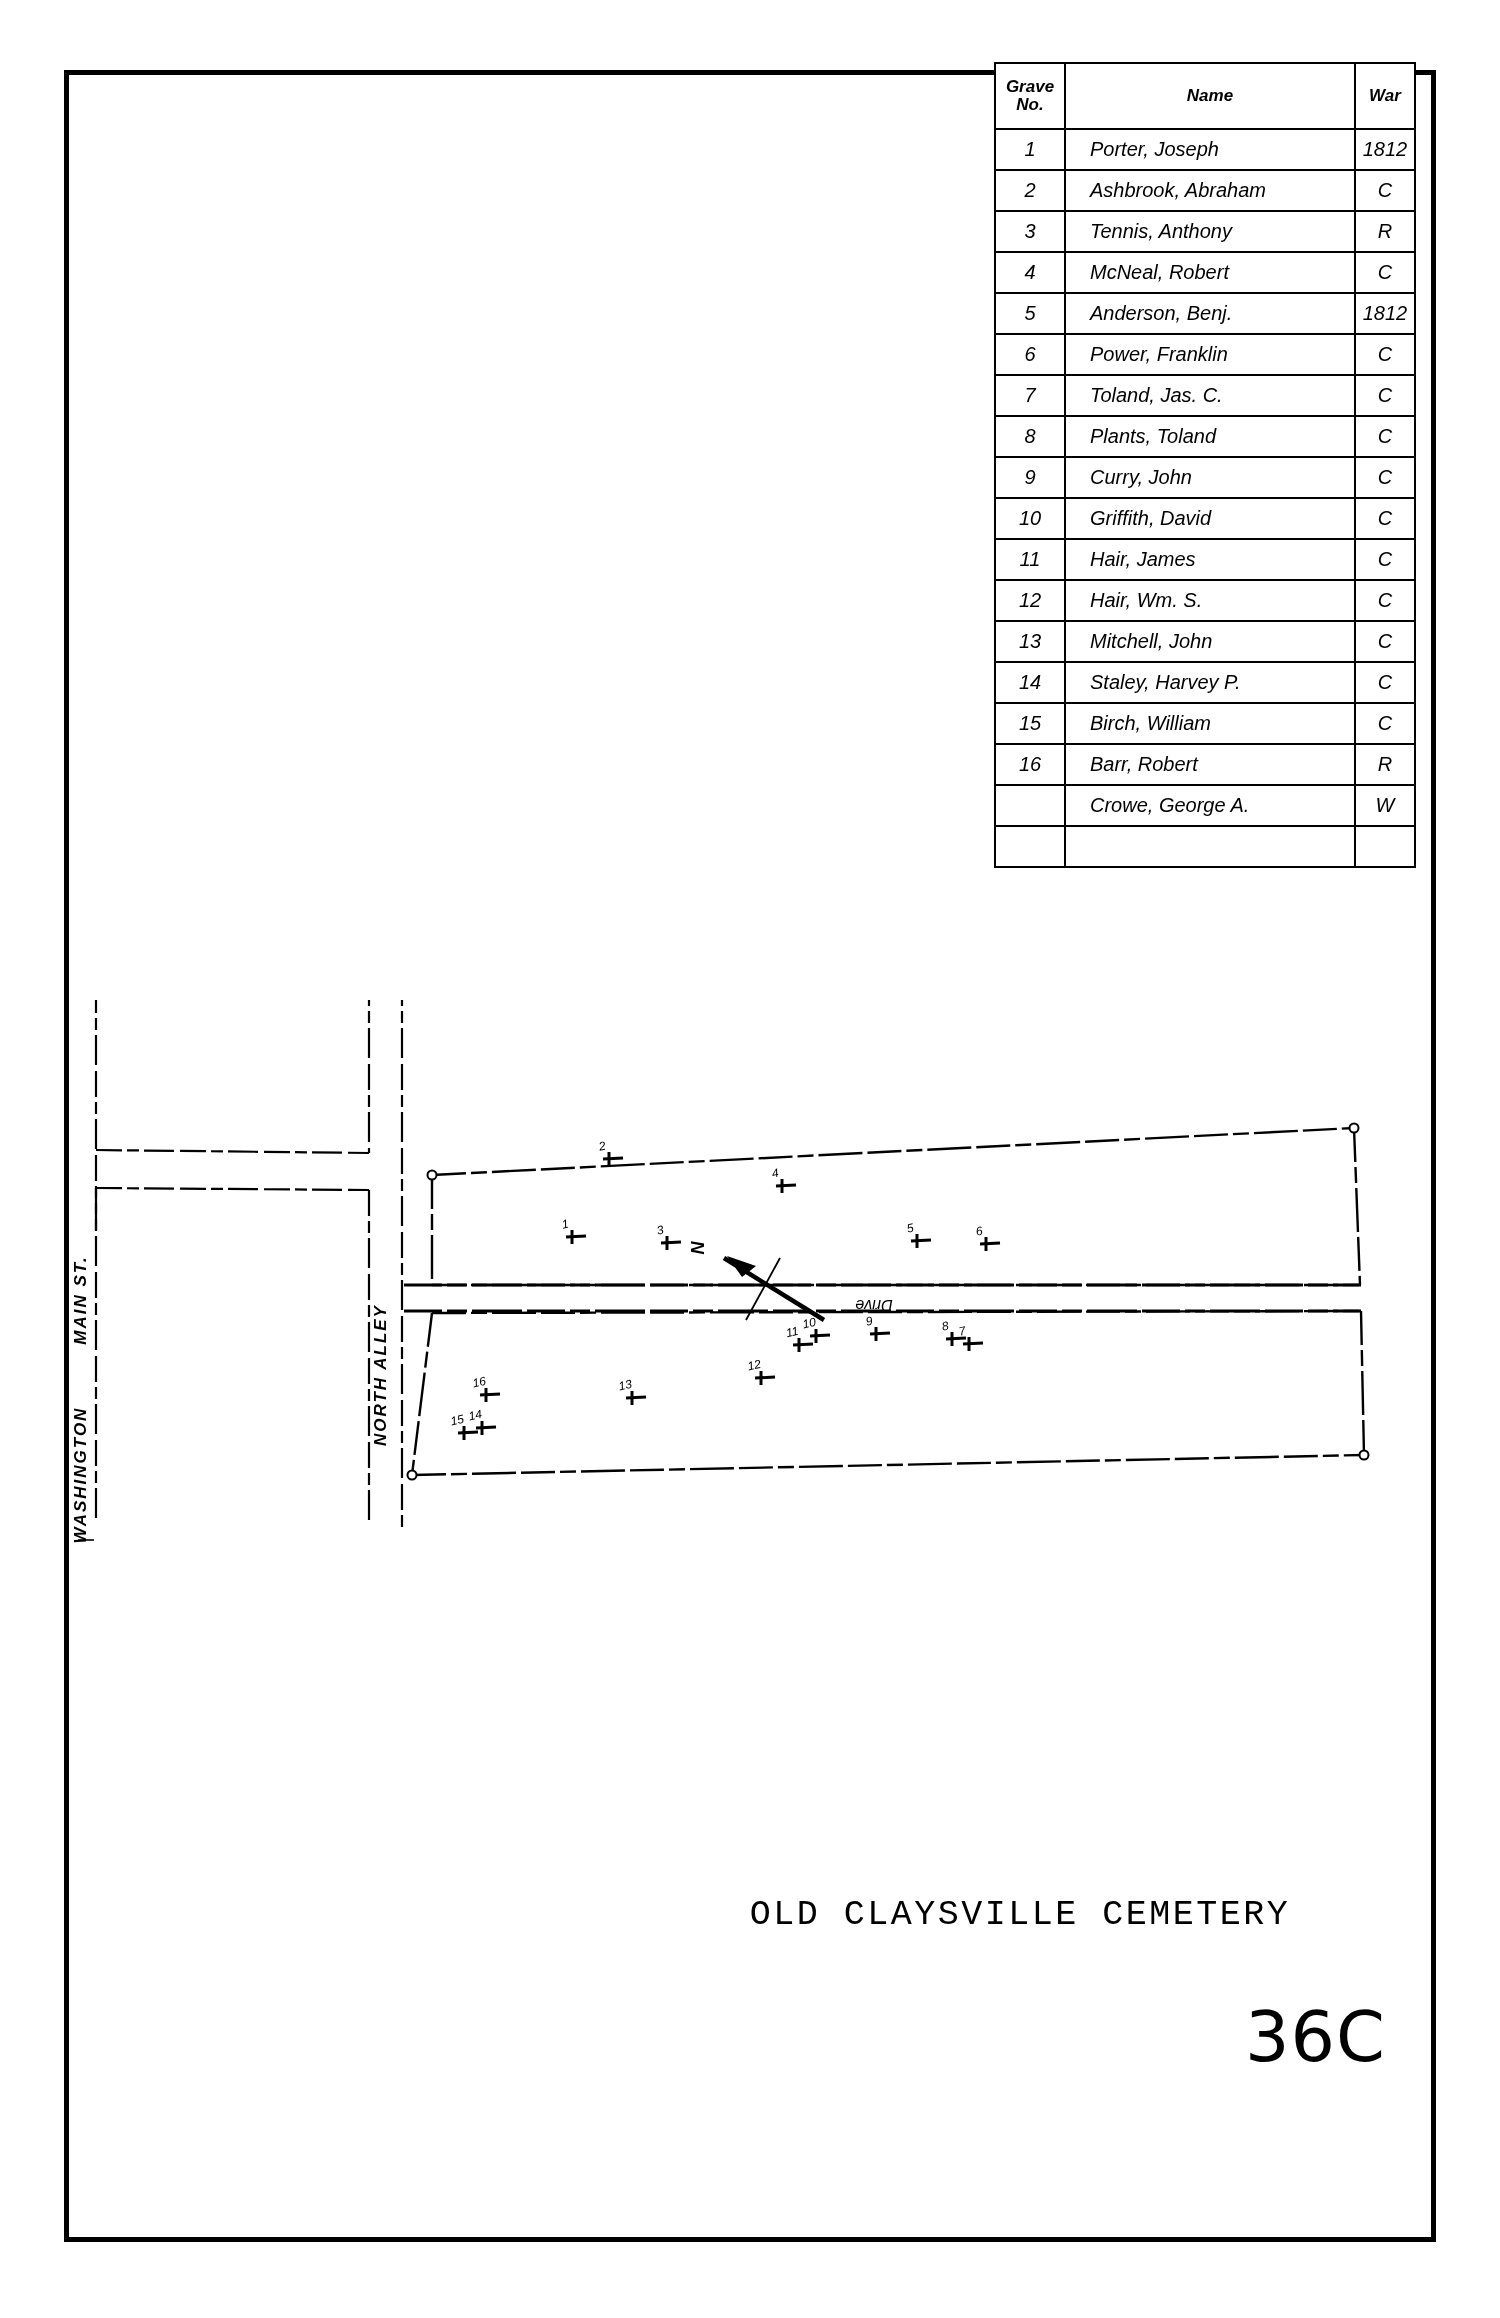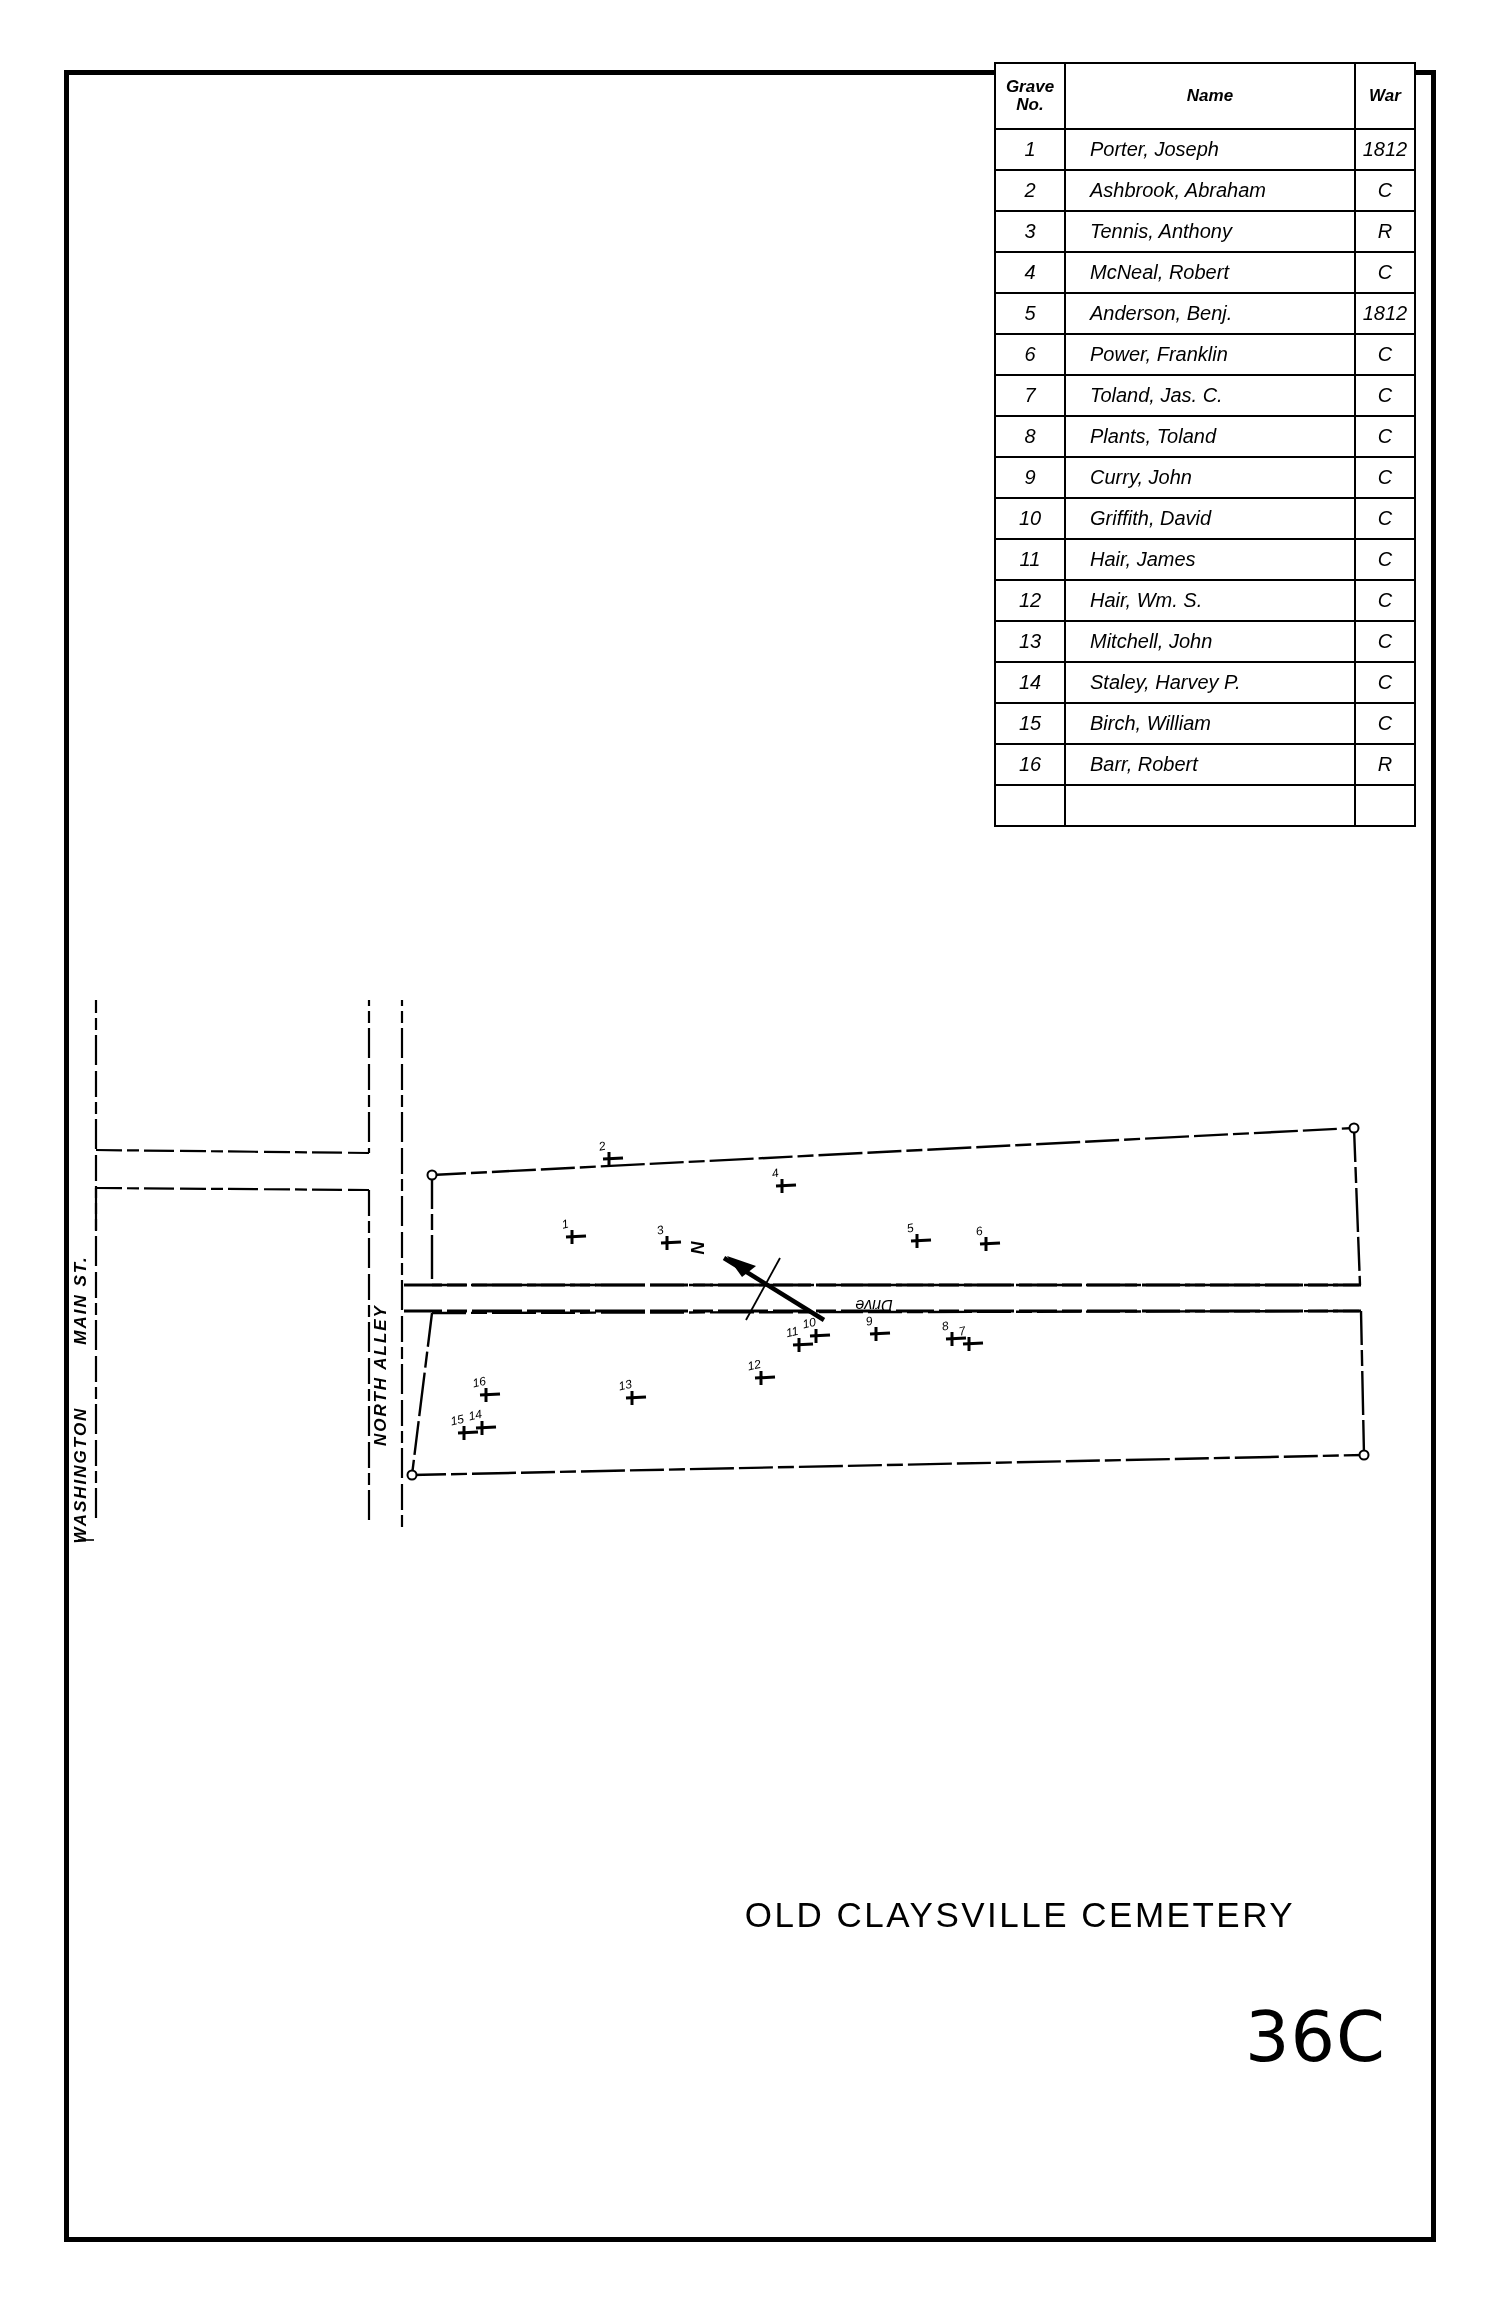--- a/index.html
+++ b/index.html
@@ -92,21 +92,21 @@
     position: absolute;
     left: 640px;
     top: 1895px;
     width: 760px;
     text-align: center;
   }
   #title-main {
     font-size: 35px;
     letter-spacing: 2.5px;
     font-weight: normal;
-    font-family: Liberation Sans, sans-serif;
+    font-family: Liberation Mono, monospace;
     white-space: nowrap;
   }
   #title-sub1 {
     font-size: 21px;
     letter-spacing: 1.6px;
     margin-top: 6px;
     font-family: "DejaVu Sans", sans-serif;
   }
   #title-sub2 {
     font-size: 21px;
@@ -261,20 +261,25 @@
           <tr>
             <td class="no">15</td>
             <td class="name">Birch, William</td>
             <td class="war">C</td>
           </tr>
           <tr>
             <td class="no">16</td>
             <td class="name">Barr, Robert</td>
             <td class="war">R</td>
           </tr>
+          <tr>
+            <td class="no"></td>
+            <td class="name">Crowe, George A.</td>
+            <td class="war">W</td>
+          </tr>
           <tr class="blank">
             <td class="no"></td>
             <td class="name"></td>
             <td class="war"></td>
           </tr>
         </tbody>
     </table>
   </div>
 
   <div id="map-area">

